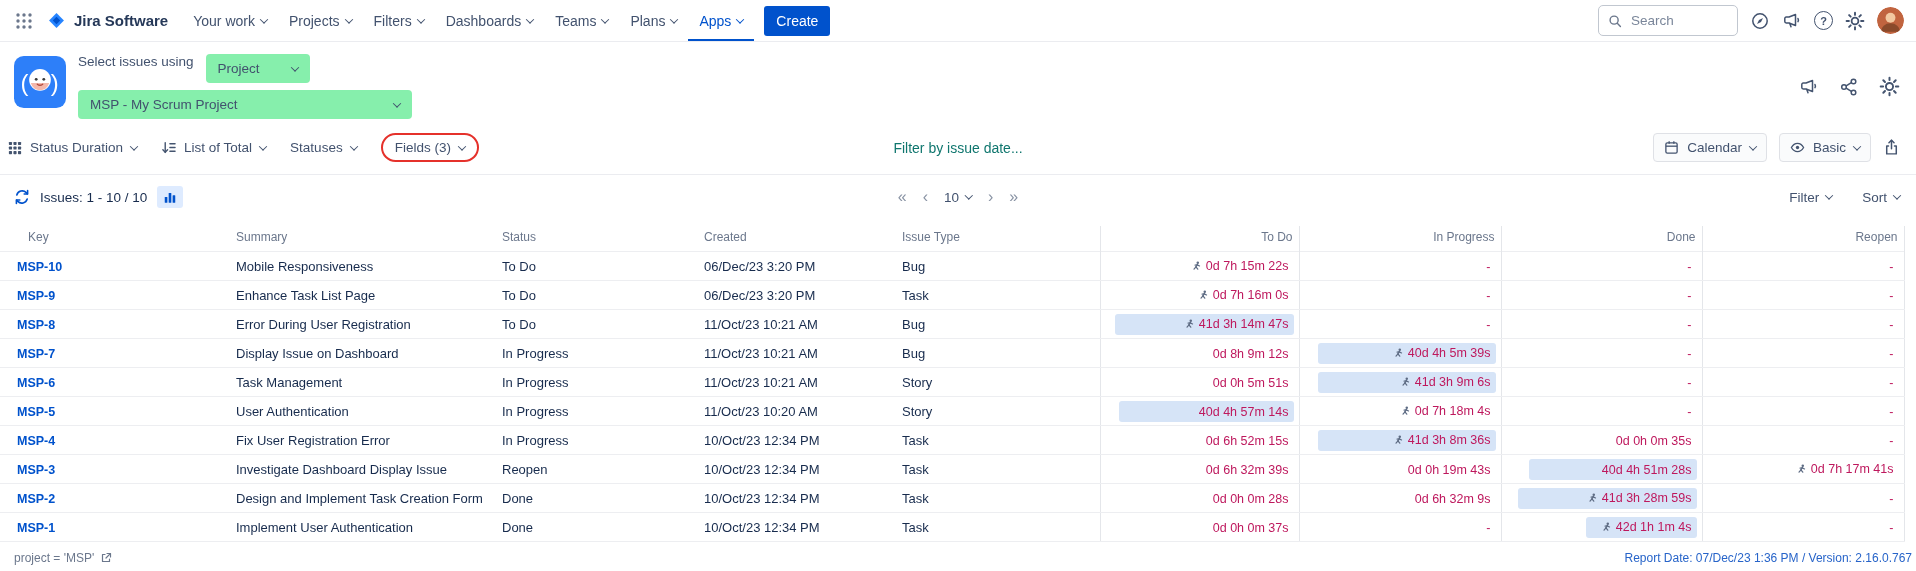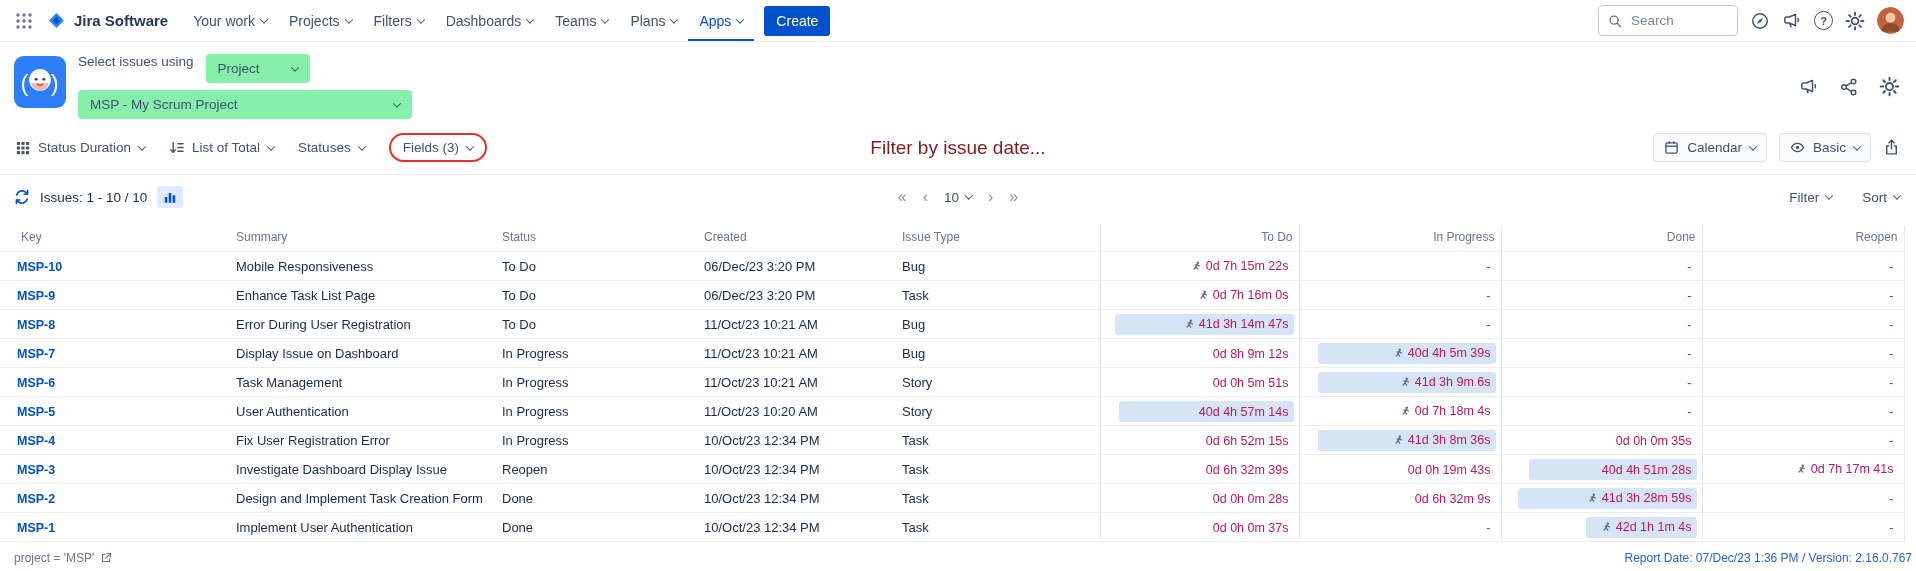--- a/index.html
+++ b/index.html
@@ -40,26 +40,26 @@
   .selector-col { display:flex; flex-direction:column; gap:7px; }
   .row1 { display:flex; align-items:flex-start; gap:12px; }
   .select-label { font-size:13.5px; color:#42526E; }
   .dropdown { display:flex; align-items:center; gap:10px; background:#86efac; border-radius:4px;
               padding:7px 12px; font-size:13.5px; color:#42526E; cursor:pointer; }
   .dd-src { min-width:104px; justify-content:space-between; }
   .dd-proj { min-width:334px; justify-content:space-between; }
   .header-icons { margin-left:auto; display:flex; align-items:center; gap:20px; margin-top:22px; }
 
   
-  .toolbar { display:flex; align-items:center; padding:8px 16px 12px 16px; position:relative;
+  .toolbar { display:flex; align-items:center; padding:8px 16px 12px 8px; position:relative;
              border-bottom:1px solid #EBECF0; }
   .tb-left { display:flex; align-items:center; gap:24px; }
   .tb-btn { display:flex; align-items:center; gap:8px; font-size:13.5px; color:#42526E; cursor:pointer; white-space:nowrap; }
   .fields-ring { border:2.5px solid #E5312B; border-radius:18px; padding:5px 12px; margin:-8px 0; }
-  .date-filter { position:absolute; left:50%; transform:translateX(-50%); color:#7f1d1d; font-size:19px; cursor:text; }
+  .date-filter { position:absolute; left:50%; transform:translateX(-50%); color:#0f766e; font-size:14px; cursor:text; }
   .tb-right { margin-left:auto; display:flex; align-items:center; gap:12px; }
   .tb-chip { display:flex; align-items:center; gap:8px; border:1px solid #DFE1E6; background:#FAFBFC;
              border-radius:4px; padding:6px 10px; font-size:13.5px; color:#42526E; cursor:pointer; }
 
   
   .issues-bar { display:flex; align-items:center; padding:11px 16px 6px 14px; position:relative; }
   .ib-left { display:flex; align-items:center; gap:10px; }
   .issues-count { font-size:13.5px; color:#172B4D; }
   .chart-btn { background:#DEEBFF; border-radius:3px; padding:4px 5px; cursor:pointer; }
   .pagination { position:absolute; left:50%; transform:translateX(-50%); display:flex; align-items:center;
@@ -67,21 +67,21 @@
   .pg-ic { cursor:pointer; line-height:1; }
   .page-size { display:flex; align-items:center; gap:7px; color:#42526E; font-size:13.5px; cursor:pointer; }
   .ib-right { margin-left:auto; display:flex; align-items:center; gap:30px; }
   .ib-btn { display:flex; align-items:center; gap:7px; font-size:13.5px; color:#42526E; cursor:pointer; }
 
   
   .table-wrap { margin:12px 12px 0 0; }
   table { width:1904px; border-collapse:collapse; table-layout:fixed; }
   th { font-size:12px; color:#6B778C; font-weight:400; text-align:left; padding:4px 8px 7px; white-space:nowrap; }
   th.num { text-align:right; padding-right:6px; }
-  th.c1 { padding-left:21px;margin-top:32px; }
+  th.c1 { padding-left:28px;margin-top:32px; }
   tbody td { font-size:13px; color:#172B4D; padding:0 8px; height:29px; white-space:nowrap;
              overflow:hidden; border-bottom:1px solid #EDEEF1; }
   thead tr { border-bottom:1px solid #EDEEF1; }
   td.c-key { padding-left:17px; }
   td.c-key a { color:#0052CC; text-decoration:none; font-weight:700; font-size:12.5px; }
   .bl { border-left:1px solid #E4E6EA; }
   .br { border-right:1px solid #E4E6EA; }
   td.c-dur { padding:0 5px; }
   .dur { position:relative; height:21px; line-height:21px; text-align:right; }
   .pill { position:absolute; right:0; top:0; height:100%; border-radius:3px; }

